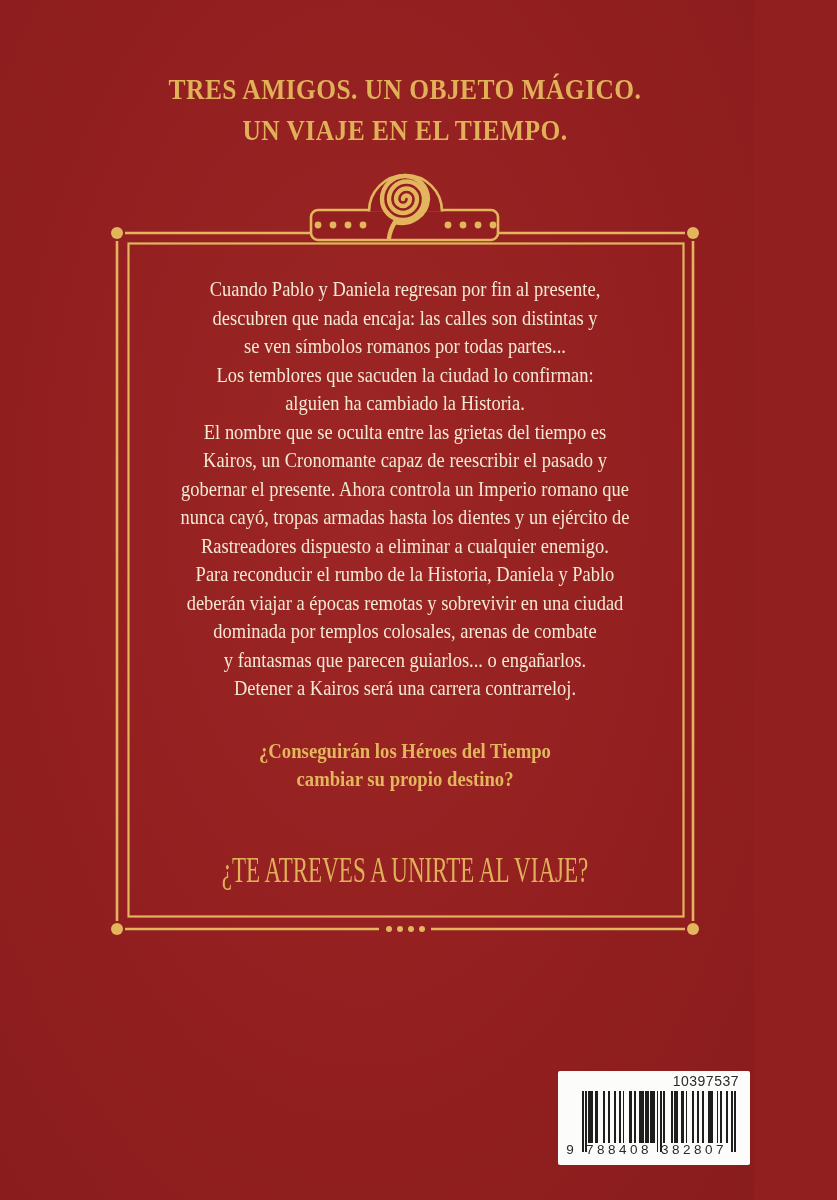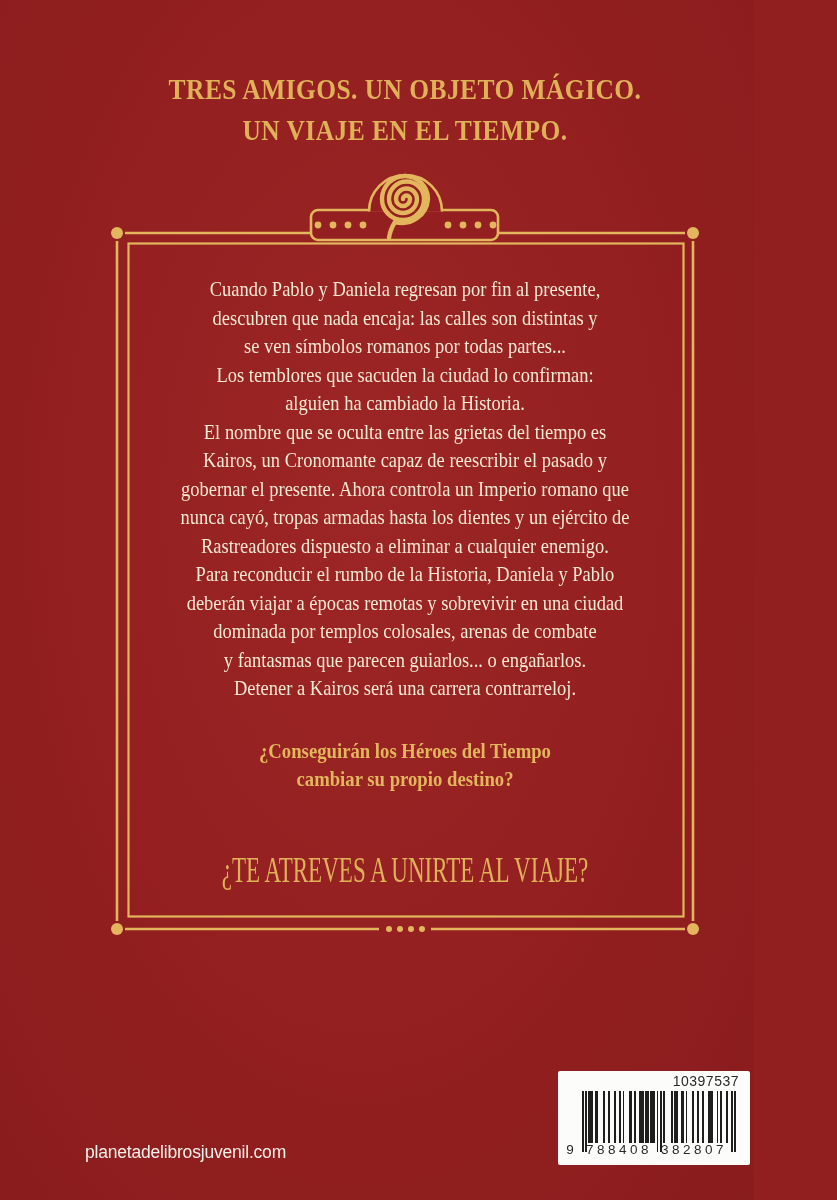--- a/index.html
+++ b/index.html
@@ -178,15 +178,14 @@
         <div class="bar guard" style="left: 149.137px;"></div>
         <div class="bar guard" style="left: 152.379px;"></div>
       </div>
     <div class="bc-digits">
       <span class="bc-d0">9</span>
       <span class="bc-d1">788408</span>
       <span class="bc-d2">382807</span>
     </div>
   </div>
 
-  <div class="abs website">planetadelibrosjuvenil.com</div>
 
 </div>
 
 </body></html>

